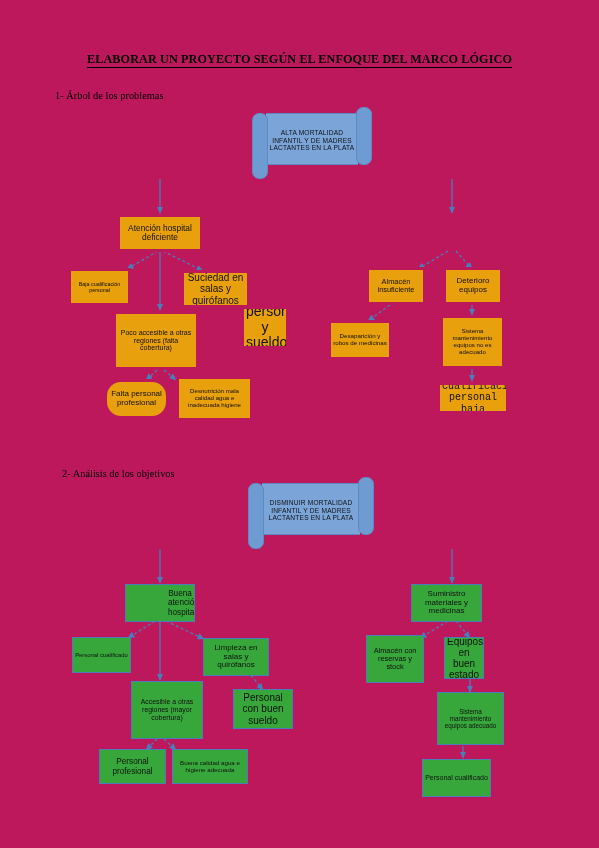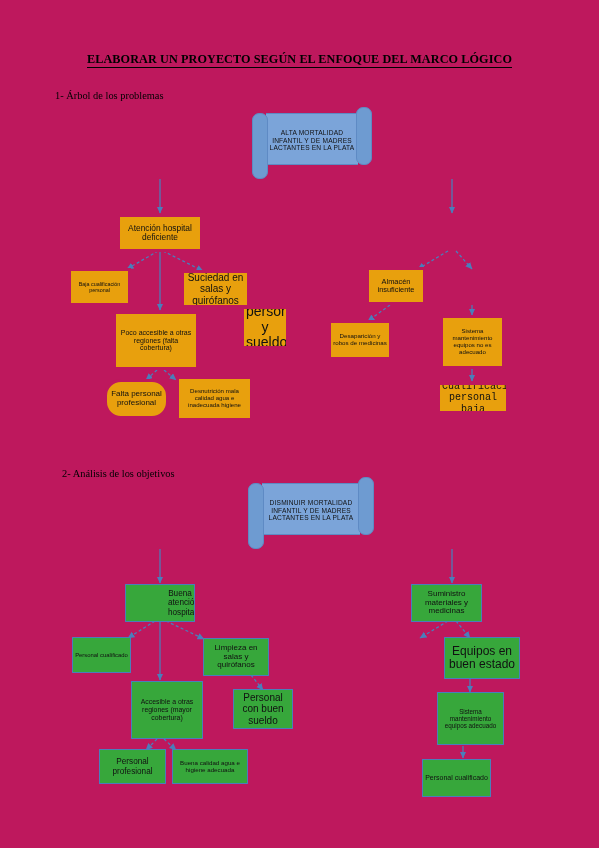--- a/index.html
+++ b/index.html
@@ -194,20 +194,23 @@
 
     <div class="node orange" style="left:176px;top:273px;width:77px;height:45px;font-size:6.1px;">
       <span class="txt">Desnutrición mala calidad agua e inadecuada higiene</span>
     </div>
 
 
     <div class="node orange" style="left:366px;top:164px;width:60px;height:38px;font-size:7.4px;">
       <span class="txt">Almacén insuficiente</span>
     </div>
 
+    <div class="node orange" style="left:443px;top:164px;width:60px;height:38px;font-size:8px;">
+      <span class="txt">Deterioro equipos</span>
+    </div>
 
     <div class="node orange" style="left:328px;top:217px;width:64px;height:40px;font-size:6.2px;">
       <span class="txt">Desaparición y robos de medicinas</span>
     </div>
 
     <div class="node orange" style="left:440px;top:212px;width:65px;height:54px;font-size:6.1px;">
       <span class="txt">Sistema mantenimiento equipos no es adecuado</span>
     </div>
 
     <div class="node orange" style="left:437px;top:279px;width:72px;height:32px;font-size:10px;font-family:Liberation Mono, monospace;">
@@ -283,22 +286,25 @@
     </div>
 
     <div class="node green" style="left:172px;top:276px;width:76px;height:35px;font-size:6.2px;">
       <span class="txt">Buena calidad agua e higiene adecuada</span>
     </div>
 
     <div class="node green" style="left:411px;top:111px;width:71px;height:38px;font-size:8px;">
       <span class="txt">Suministro materiales y medicinas</span>
     </div>
 
-
-    <div class="node green" style="left:444px;top:164px;width:76px;height:42px;font-size:12px;">
+    <div class="node green" style="left:366px;top:162px;width:58px;height:48px;font-size:7.4px;">
+      <span class="txt">Almacén con reservas y stock</span>
+    </div>
+
+    <div class="node green" style="left:444px;top:164px;width:40px;height:42px;font-size:10px;">
       <span class="txt">Equipos en buen estado</span>
     </div>
 
     <div class="node green" style="left:437px;top:219px;width:67px;height:53px;font-size:6.3px;">
       <span class="txt">Sistema mantenimiento equipos adecuado</span>
     </div>
 
     <div class="node green" style="left:422px;top:286px;width:69px;height:38px;font-size:7px;">
       <span class="txt">Personal cualificado</span>
     </div>

